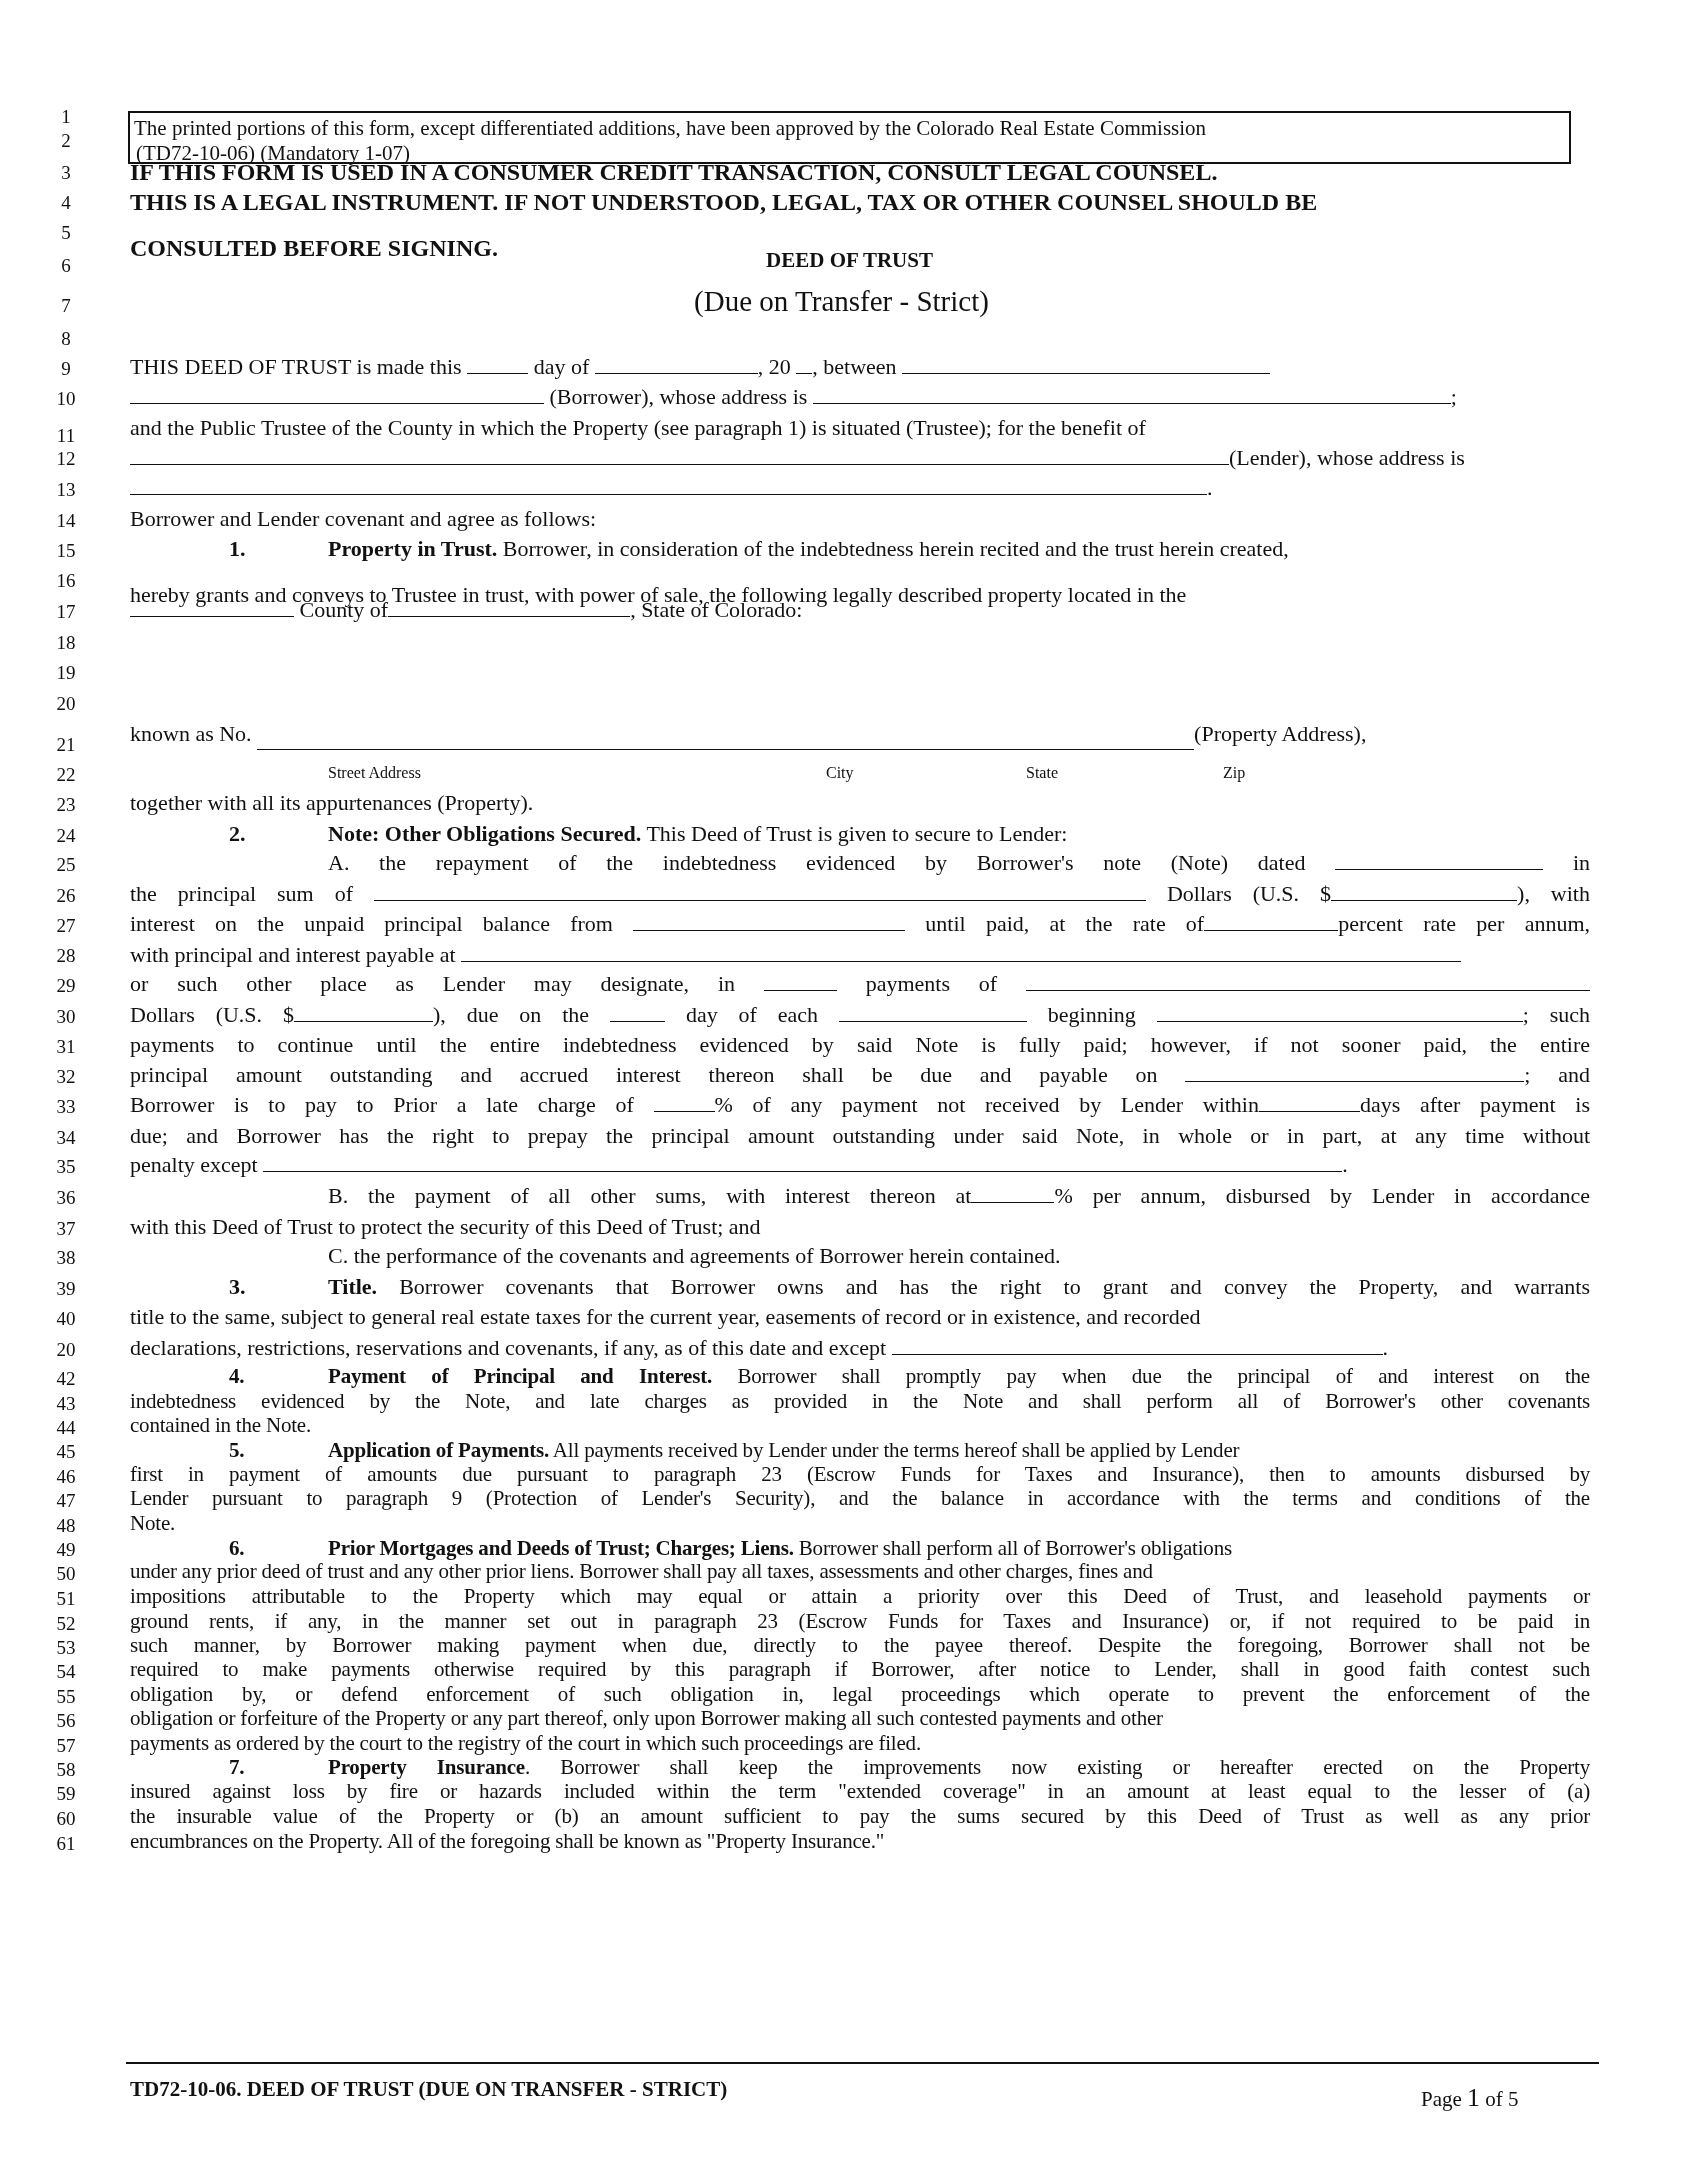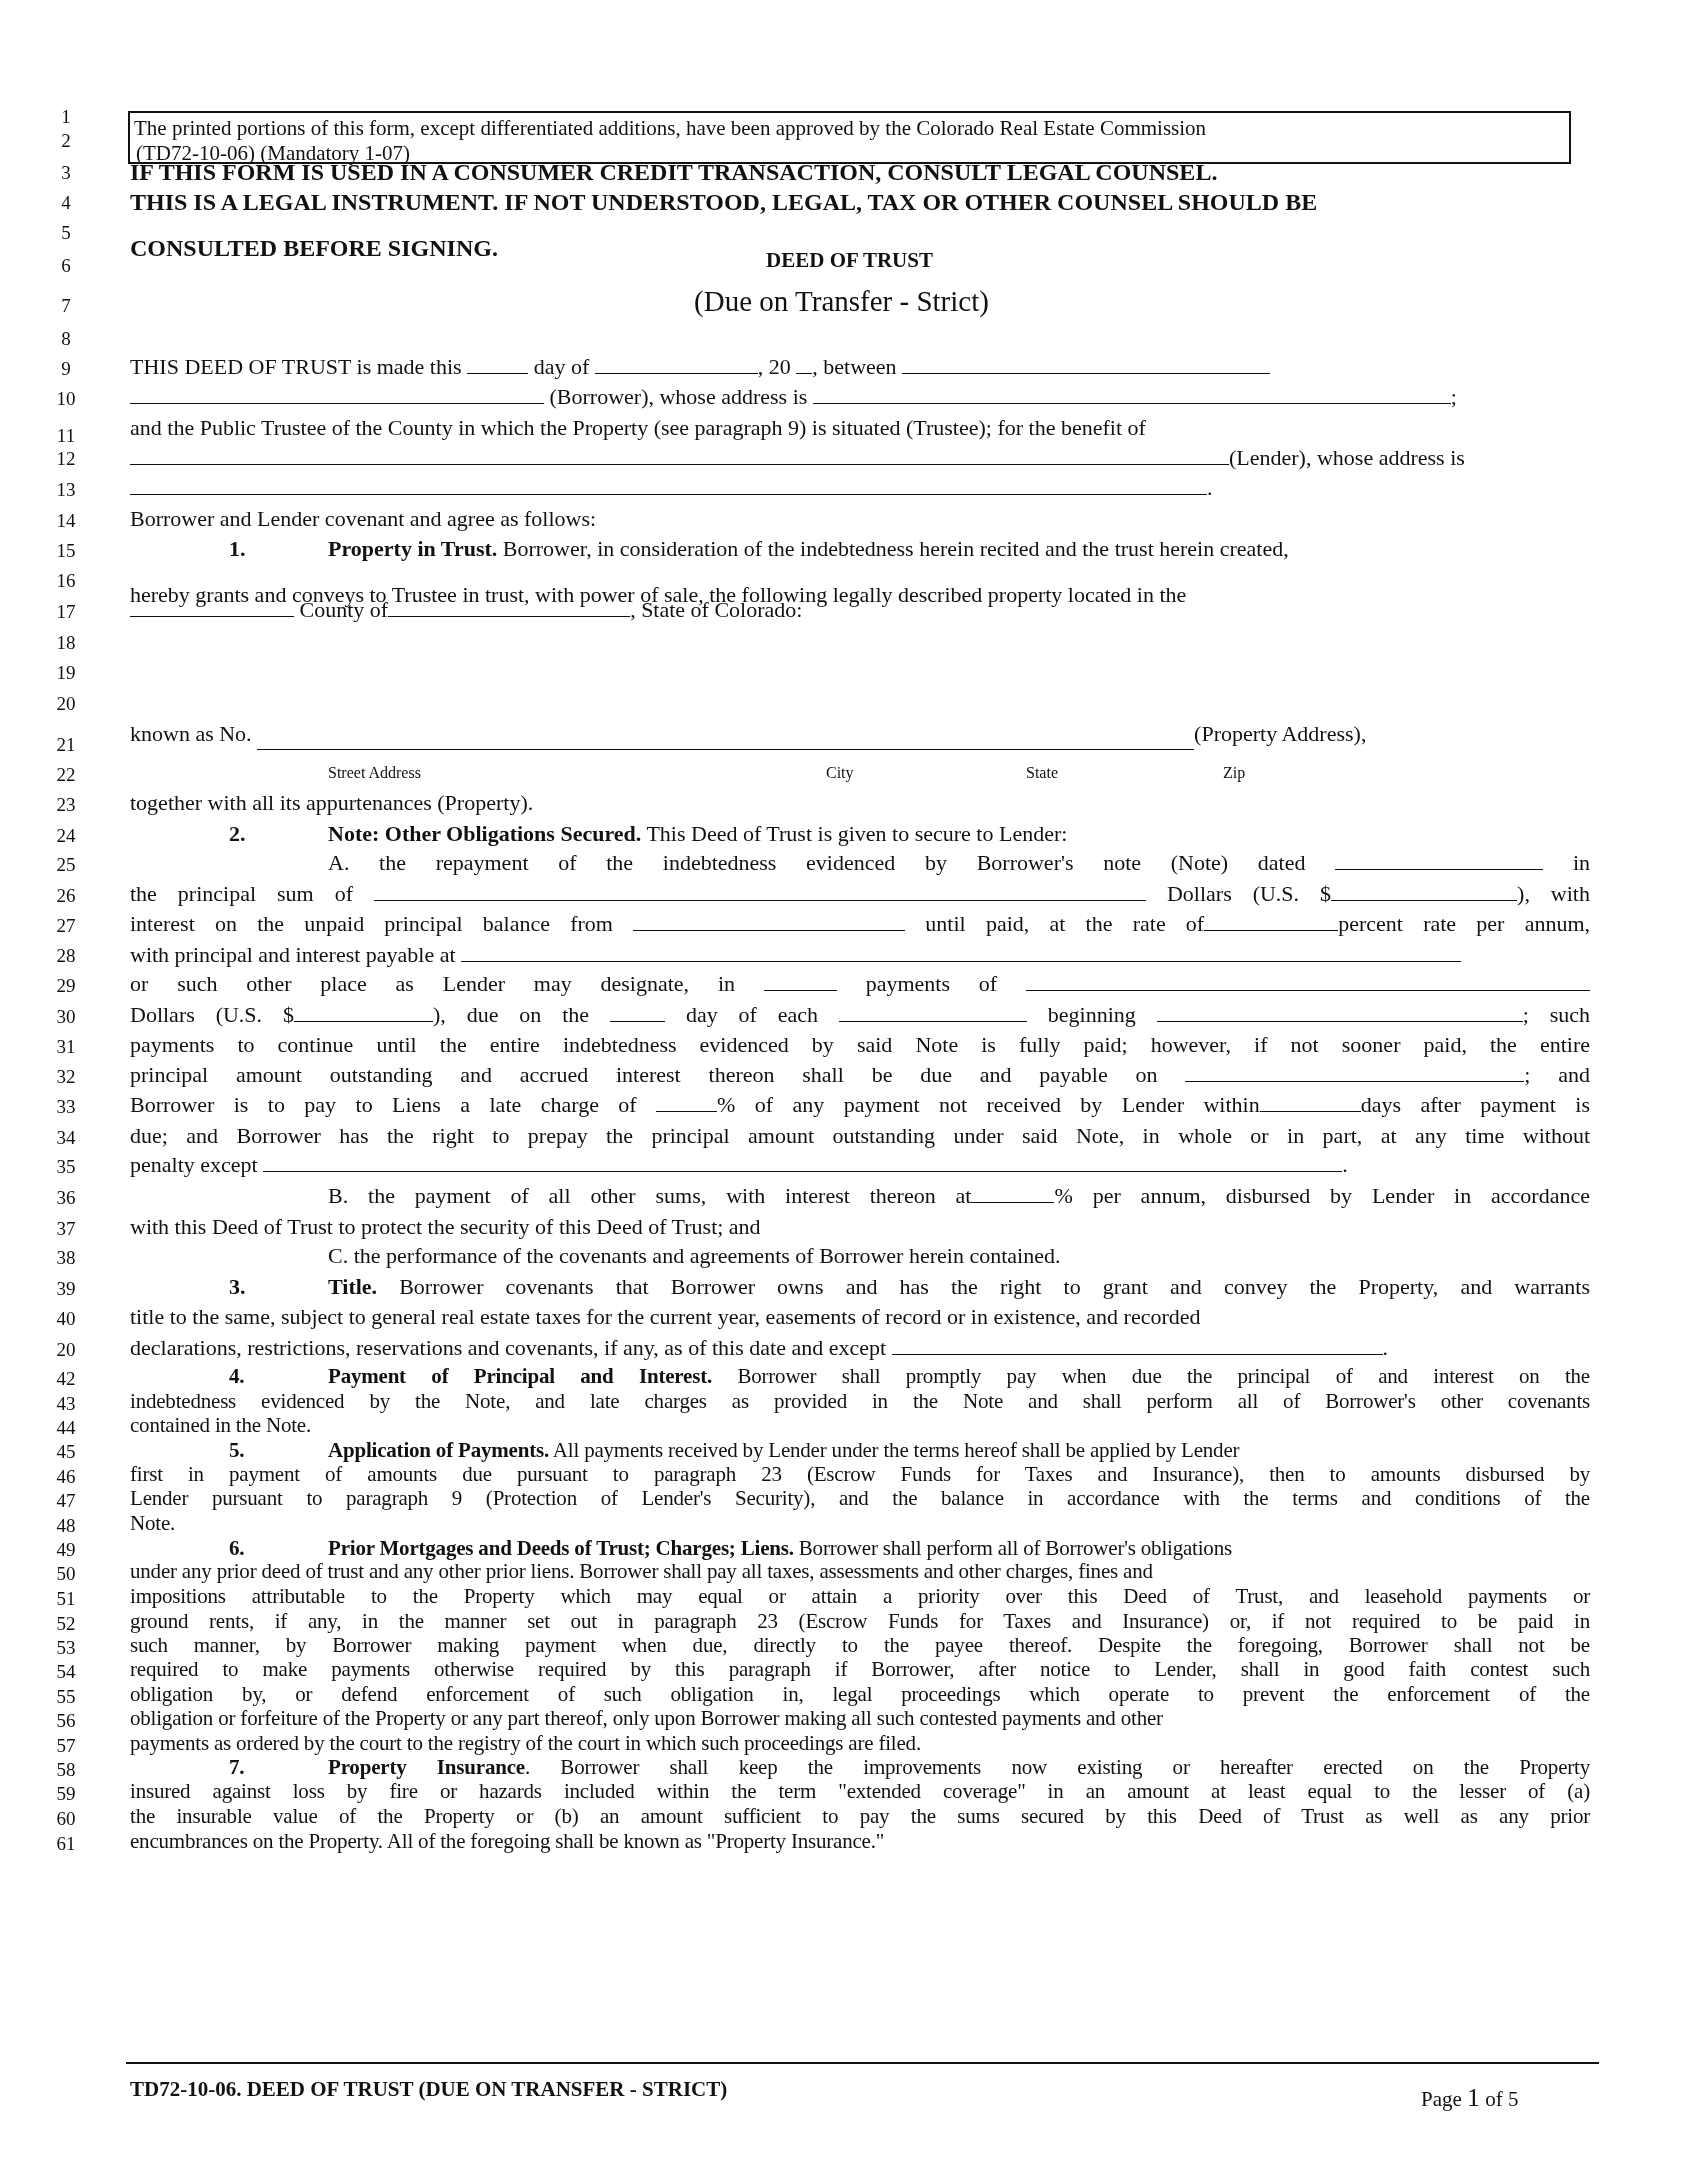--- a/index.html
+++ b/index.html
@@ -110,21 +110,21 @@
   <span>day of</span>
   <span class="blank" style="width:163px"></span><span>, 20</span>
   <span class="blank" style="width:16px"></span><span>, between</span>
   <span class="blank" style="width:368px"></span>
 </div>
 <div class="row" style="top:383px">
   <span class="blank" style="width:414px"></span>
   <span>(Borrower), whose address is</span>
   <span class="blank" style="width:638px"></span><span>;</span>
 </div>
-<div class="row" style="top:414px">and the Public Trustee of the County in which the Property (see paragraph 9) is situated (Trustee); for the benefit of</div>
+<div class="row" style="top:414px">and the Public Trustee of the County in which the Property (see paragraph 1) is situated (Trustee); for the benefit of</div>
 <div class="row" style="top:444px">
   <span class="blank" style="width:1099px"></span><span>(Lender), whose address is</span>
 </div>
 <div class="row" style="top:474px">
   <span class="blank" style="width:1077px"></span><span>.</span>
 </div>
 <div class="row" style="top:505px">Borrower and Lender covenant and agree as follows:</div>
 
 <div class="row" style="top:535px">
   <span class="num">1.</span><span class="bold">Property in Trust.</span><span> Borrower, in consideration of the indebtedness herein recited and the trust herein created,</span>
@@ -180,21 +180,21 @@
   <span class="blank" style="width:188px"></span>
   <span>beginning</span>
   <span class="blank" style="width:366px"></span><span>; such</span>
 </div>
 <div class="row just" style="top:1031px">payments to  continue until the entire indebtedness  evidenced  by  said  Note is fully  paid; however,  if  not sooner  paid,  the  entire</div>
 <div class="row just" style="top:1061px">
   <span>principal  amount  outstanding  and  accrued  interest  thereon  shall  be  due  and  payable  on</span>
   <span class="blank" style="width:339px"></span><span>; and</span>
 </div>
 <div class="row just" style="top:1091px">
-  <span>Borrower is to pay to Liens a late charge of</span>
+  <span>Borrower is to pay to Prior a late charge of</span>
   <span class="blank" style="width:61px"></span><span>% of any payment not received by  Lender within</span><span class="blank" style="width:101px"></span><span>days after payment is</span>
 </div>
 <div class="row just" style="top:1122px">due; and Borrower has the right to prepay the principal amount outstanding under said Note, in whole or in part, at any time without</div>
 <div class="row" style="top:1151px">
   <span>penalty except</span>
   <span class="blank" style="width:1079px"></span><span>.</span>
 </div>
 <div class="row just" style="top:1182px">
   <span class="indent"></span><span>B. the payment of all other sums, with interest thereon at</span><span class="blank" style="width:83px"></span><span>% per annum, disbursed by Lender in accordance</span>
 </div>

